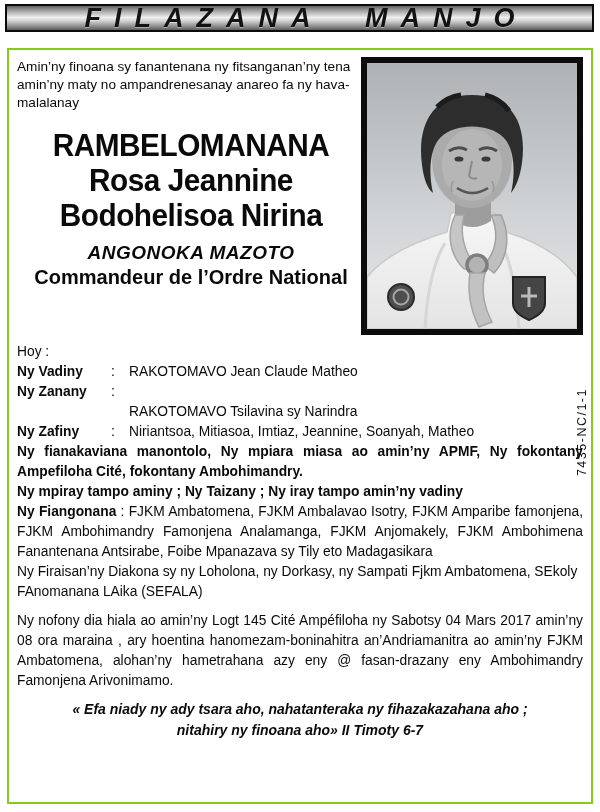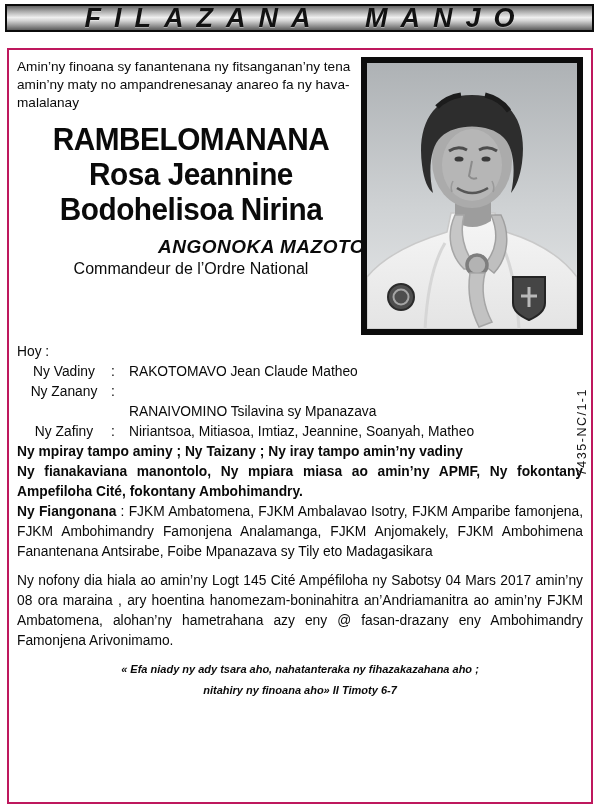--- a/index.html
+++ b/index.html
@@ -10,49 +10,49 @@
   .banner { position:absolute; left:5px; top:4px; width:589px; height:28px;
     border:2px solid #0b0b0b;
     background:linear-gradient(180deg,#636363 0%,#a9a9a9 22%,#efefef 48%,#d2d2d2 62%,#8c8c8c 85%,#5c5c5c 100%);
     display:flex; align-items:center; justify-content:center; }
   .banner-title { font-size:27px; font-weight:bold; font-style:italic;
     letter-spacing:13px; word-spacing:22px; padding-left:13px; color:#121212;
     text-shadow:0 1px 0 rgba(255,255,255,.35); white-space:nowrap; }
 
   
   .main-box { position:absolute; left:7px; top:48px; width:586px; height:756px;
-    border:2px solid #be185d; background:#fff; padding:5px 8px 0 8px; }
+    border:2px solid #84cc16; background:#fff; padding:5px 8px 0 8px; }
 
   .top-area { position:relative; height:287px; }
   .left-col { width:348px; }
   .intro { font-size:13.6px; line-height:18px; text-align:left; padding-top:3px; }
 
-  .names { margin-top:10px; text-align:center; }
+  .names { margin-top:16px; text-align:center; }
   .name-line { font-size:31px; font-weight:bold; line-height:35px; letter-spacing:-0.5px;
     transform:scaleX(0.96); transform-origin:50% 50%; white-space:nowrap; }
-  .alias { margin-top:9px; font-size:19px; font-weight:bold; font-style:italic; letter-spacing:0.5px;text-align:right; }
+  .alias { margin-top:9px; font-size:19px; font-weight:bold; font-style:italic; letter-spacing:0.5px; }
   .role  { margin-top:4px; font-size:15px; font-weight:bold; }
-  .honor { margin-top:2px; font-size:16px; font-weight:normal; }
+  .honor { margin-top:2px; font-size:20px; font-weight:bold; }
 
   .photo-frame { position:absolute; top:2px; right:0px; width:222px; height:278px;
     border:6px solid #0c0c0c; background:#d9dbdc; }
   .photo-frame svg { display:block; width:100%; height:100%; }
 
   
   .body-text { font-size:13.8px; line-height:20px; }
   .just { text-align:justify; }
   .b { font-weight:bold; }
   .fam-row { display:flex; }
-  .fam-label { width:94px; font-weight:normal; flex:0 0 auto;text-align:center; }
+  .fam-label { width:94px; font-weight:bold; flex:0 0 auto; }
   .fam-colon { width:18px; flex:0 0 auto; }
   .fam-value { flex:1 1 auto; }
   .fam-value2 { margin-left:112px; }
   .funeral { margin-top:9px; }
   .quote { margin-top:8px; text-align:center; font-weight:bold; font-style:italic;
-    font-size:11px; line-height:21px; }
+    font-size:14px; line-height:21px; }
 
   .ref-code { position:absolute; right:2px; top:338px;
     writing-mode:vertical-rl; transform:rotate(180deg);
     font-size:12.5px; letter-spacing:1.5px; color:#111; }
 </style>
 </head>
 <body>
 
 <div class="page">
 
@@ -127,32 +127,33 @@
 
       <div class="fam-row">
         <span class="fam-label">Ny Vadiny</span>
         <span class="fam-colon">:</span>
         <span class="fam-value">RAKOTOMAVO Jean Claude Matheo</span>
       </div>
       <div class="fam-row">
         <span class="fam-label">Ny Zanany</span>
         <span class="fam-colon">:</span>
       </div>
-      <div class="fam-value2">RANAIVOMINO Tsilavina sy Mpanazava</div>
+      <div class="fam-value2">RAKOTOMAVO Tsilavina sy Narindra</div>
       <div class="fam-row">
         <span class="fam-label">Ny Zafiny</span>
         <span class="fam-colon">:</span>
         <span class="fam-value">Niriantsoa, Mitiasoa, Imtiaz, Jeannine, Soanyah, Matheo</span>
       </div>
 
+      <div class="b just">Ny fianakaviana manontolo, Ny mpiara miasa ao amin’ny APMF, Ny fokontany Ampefiloha Cité, fokontany Ambohimandry.</div>
       <div class="b">Ny mpiray tampo aminy  ; Ny Taizany   ; Ny iray tampo amin’ny vadiny</div>
-      <div class="b just">Ny fianakaviana manontolo, Ny mpiara miasa ao amin’ny APMF, Ny fokontany Ampefiloha Cité, fokontany Ambohimandry.</div>
 
       <div class="just"><span class="b">Ny Fiangonana</span><span> : FJKM Ambatomena, FJKM Ambalavao Isotry, FJKM Amparibe famonjena, FJKM Ambohimandry Famonjena Analamanga, FJKM Anjomakely, FJKM Ambohimena Fanantenana Antsirabe, Foibe Mpanazava sy Tily eto Madagasikara</span></div>
 
+      <div>Ny Firaisan’ny Diakona sy ny Loholona, ny Dorkasy, ny Sampati Fjkm Ambatomena, SEkoly FAnomanana LAika (SEFALA)</div>
 
       <div class="just funeral">Ny nofony dia hiala ao amin’ny Logt 145 Cité Ampéfiloha ny Sabotsy 04 Mars 2017  amin’ny 08 ora maraina , ary hoentina hanomezam-boninahitra an’Andriamanitra ao amin’ny FJKM Ambatomena, alohan’ny hametrahana azy eny @ fasan-drazany eny Ambohimandry Famonjena Arivonimamo.</div>
 
       <div class="quote">
         <div>«  Efa niady ny ady tsara aho, nahatanteraka ny fihazakazahana aho  ;</div>
         <div>nitahiry ny finoana aho» II Timoty 6-7</div>
       </div>
     </div>
 
     <div class="ref-code">7435-NC/1-1</div>

